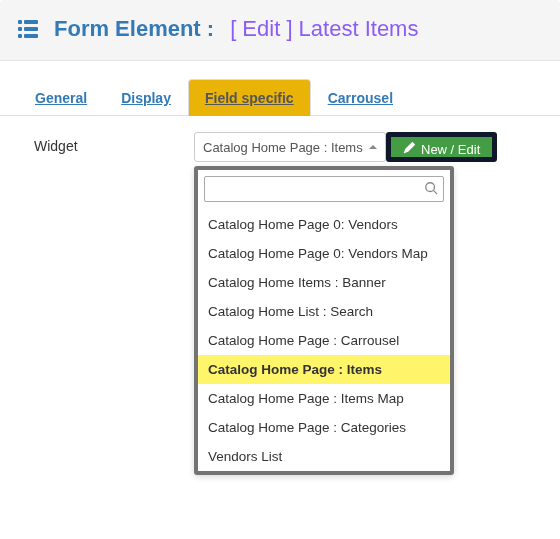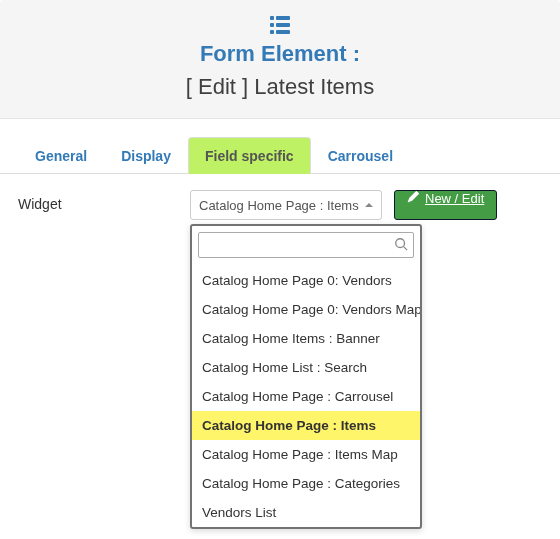--- a/index.html
+++ b/index.html
@@ -17,25 +17,24 @@
     border-bottom: 1px solid #e5e5e5;
     padding: 16px 18px 18px;
     border-radius: 4px 4px 0 0;
   }
   .header h1 {
     font-size: 22px;
     font-weight: 700;
     color: #337ab7;
     display: flex;
     align-items: center;
-    gap: 7px;
-    flex-direction: column;
+    gap: 16px;
   }
   .header .muted {
-    color: #404040;
+    color: #8b5cf6;
     font-weight: 400;
   }
   .header-icon {
     width: 20px;
     height: 18px;
     display: inline-block;
   }
   .header-icon svg { display: block; }
   .tabs {
     display: flex;
@@ -45,32 +44,32 @@
   .tab {
     padding: 10px 16px;
     color: #337ab7;
     font-weight: 700;
     cursor: pointer;
     border: 1px solid transparent;
     border-bottom: none;
     margin-bottom: -1px;
     border-radius: 4px 4px 0 0;
     font-size: 14px;
+    text-decoration: underline;
   }
   .tab.active {
     color: #555;
-    background: #bef264;
+    background: #eab308;
     border-color: #ddd;
     text-align: right;
   }
   .form-row {
     display: flex;
-    padding: 16px 18px;
+    padding: 16px 34px;
     align-items: flex-start;
-    gap: 12px;
   }
   .form-label {
     width: 160px;
     color: #333;
     padding-top: 6px;
     font-size: 14px;
   }
   .select-wrap {
     position: relative;
   }
@@ -91,38 +90,37 @@
   .caret-up {
     width: 0;
     height: 0;
     border-left: 4px solid transparent;
     border-right: 4px solid transparent;
     border-bottom: 4px solid #888;
   }
   .btn-green {
     height: 30px;
     background: #449d44;
-    border: 1px solid #0f172a;
+    border: 5px solid #0f172a;
     color: #fff;
     padding: 0 12px;
     border-radius: 3px;
     font-size: 13px;
     display: inline-flex;
-    align-items: flex-start;
+    align-items: flex-end;
     gap: 6px;
     cursor: pointer;
-    text-decoration: underline;
   }
   .dropdown {
     position: absolute;
     top: 34px;
     left: 0;
-    width: 232px;
+    width: 260px;
     background: #fff;
-    border: 2px solid #737373;
+    border: 4px solid #737373;
     border-radius: 3px;
     box-shadow: 0 2px 6px rgba(0,0,0,.15);
     z-index: 10;
     display: flex;
     flex-direction: column;
   }
   .dropdown-search {
     padding: 6px;
     position: relative;
   }

